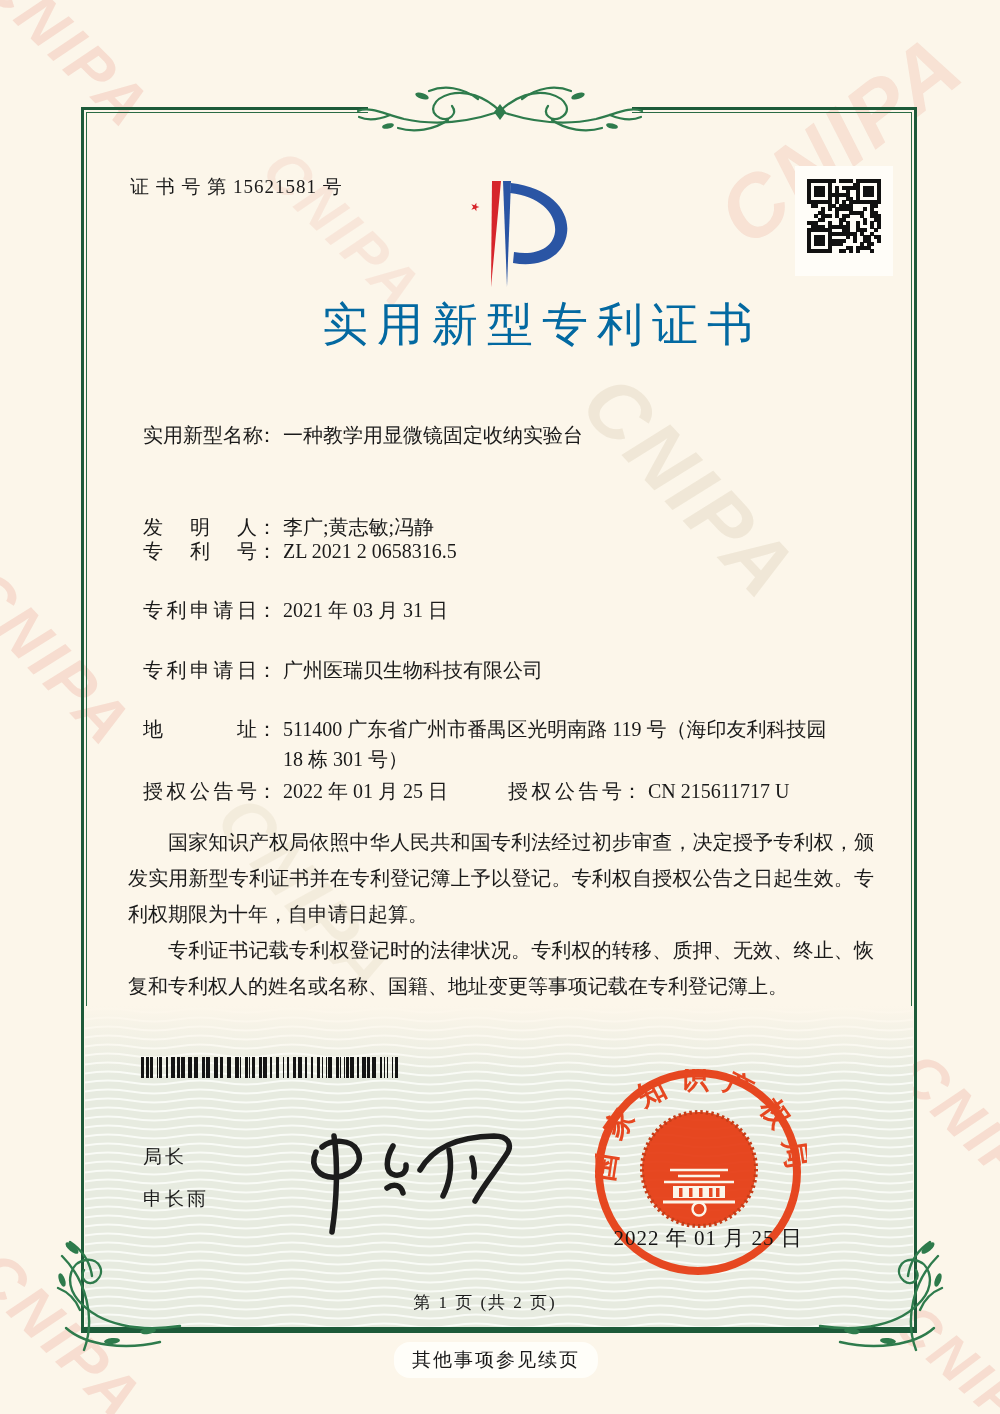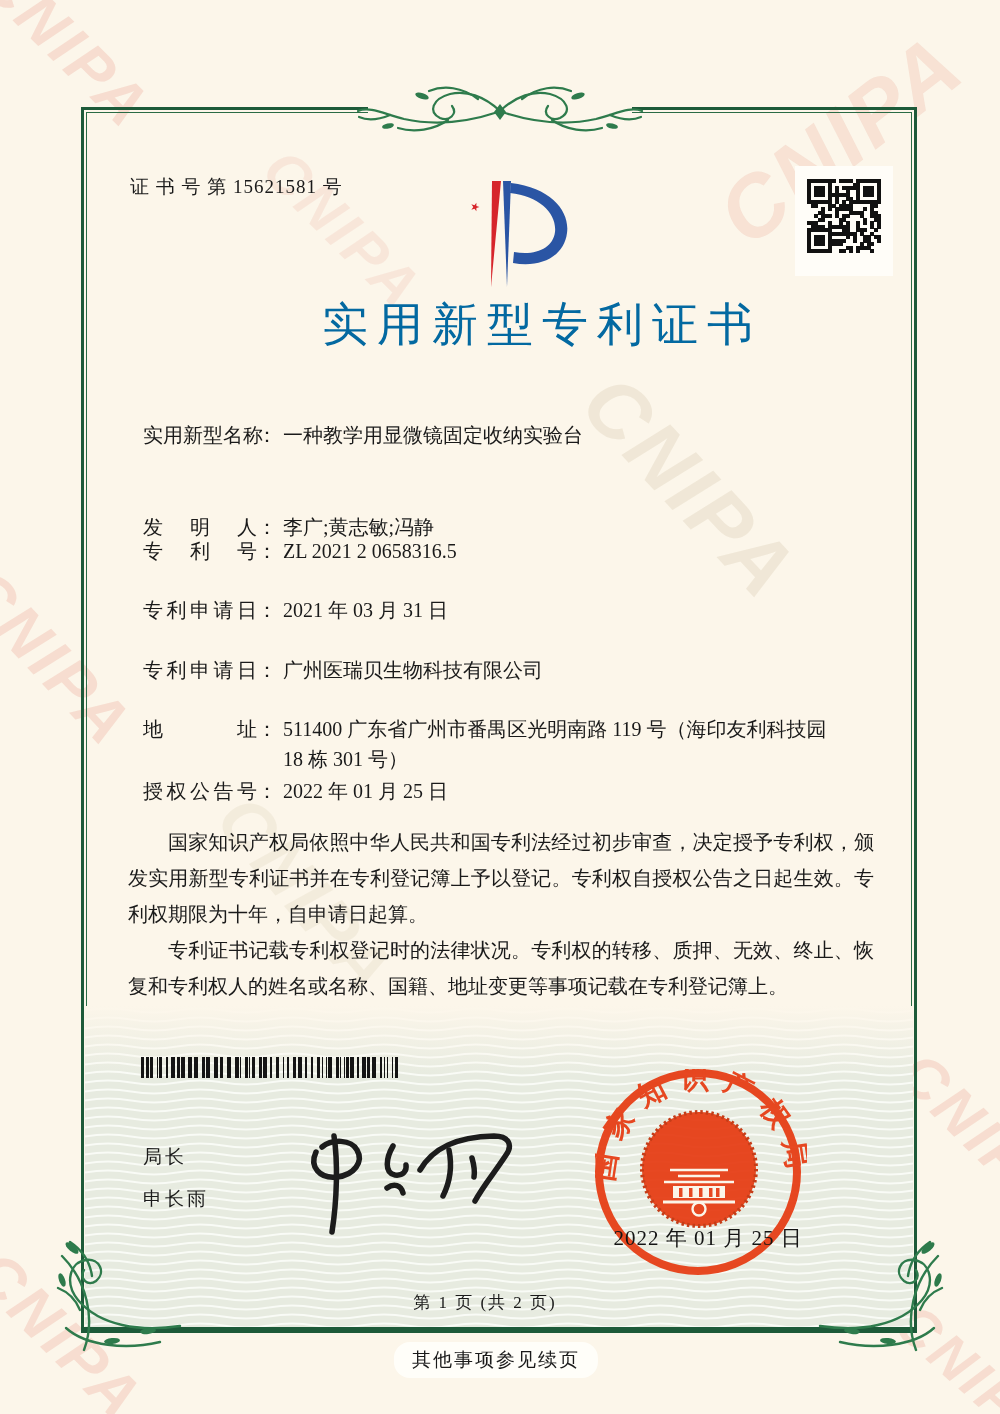--- a/index.html
+++ b/index.html
@@ -450,20 +450,23 @@
       <span class="flabel">专利申请日</span><span class="fcolon">：</span><span class="fvalue">2021 年 03 月 31 日</span>
     </div>
     <div class="frow r5">
       <span class="flabel">专利申请日</span><span class="fcolon">：</span><span class="fvalue">广州医瑞贝生物科技有限公司</span>
     </div>
     <div class="frow r6">
       <span class="flabel">地址</span><span class="fcolon">：</span><span class="fvalue wrap">511400 广东省广州市番禺区光明南路 119 号（海印友利科技园 18 栋 301 号）</span>
     </div>
     <div class="frow r7">
       <span class="flabel">授权公告号</span><span class="fcolon">：</span><span class="fvalue">2022 年 01 月 25 日</span>
+      <span class="grant-no-group">
+        <span class="flabel">授权公告号</span><span class="fcolon">：</span><span class="fvalue">CN 215611717 U</span>
+      </span>
     </div>
   </div>
 
   <div class="body-text">
     <p>国家知识产权局依照中华人民共和国专利法经过初步审查，决定授予专利权，颁发实用新型专利证书并在专利登记簿上予以登记。专利权自授权公告之日起生效。专利权期限为十年，自申请日起算。</p>
     <p>专利证书记载专利权登记时的法律状况。专利权的转移、质押、无效、终止、恢复和专利权人的姓名或名称、国籍、地址变更等事项记载在专利登记簿上。</p>
   </div>
 
   <svg id="barcode" class="barcode" width="258" height="21" shape-rendering="crispEdges">
       <rect x="0.0" y="0" width="2.6" height="21" fill="#141414"></rect>

